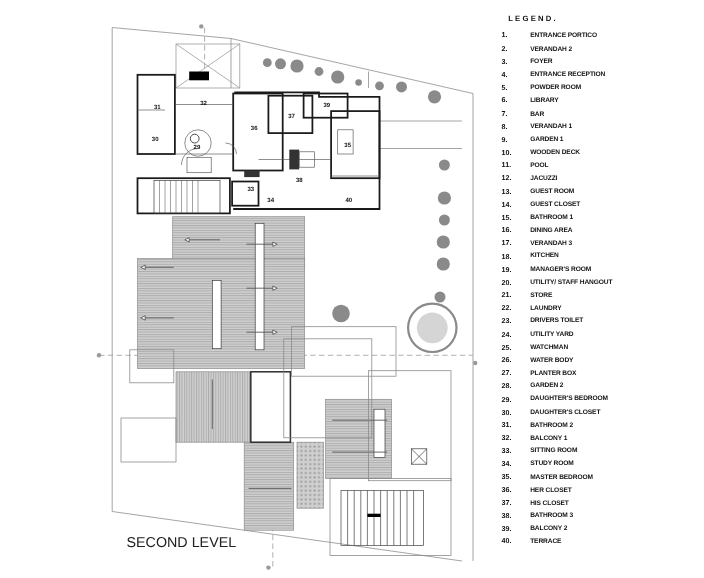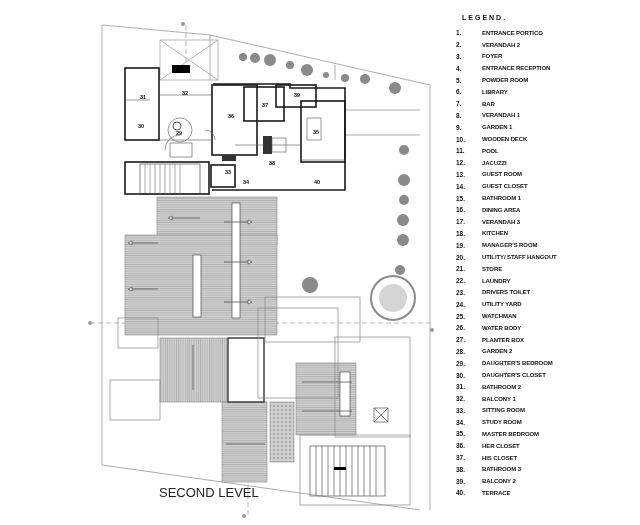--- a/index.html
+++ b/index.html
@@ -4,21 +4,21 @@
   <style>
     html, body { margin: 0; padding: 0; background: #ffffff; }
     body { width: 640px; height: 525px; position: relative; overflow: hidden; font-family: "Liberation Sans", sans-serif; }
     #plan { position: absolute; left: 0; top: 0; width: 640px; height: 525px; }
     .legend { position: absolute; left: 448px; top: 10px; width: 190px; font-family: "Liberation Sans", sans-serif; color: #111; }
     .legend-title { font-weight: bold; font-size: 7px; letter-spacing: 2px; margin: 4px 0 6px 14px; }
     .legend-list { list-style: none; margin: 0; padding: 0; }
     .legend-item { display: flex; height: 11.8px; align-items: center; font-size: 6px; font-weight: bold; }
     .legend-num { width: 20px; text-align: left; padding-left: 8px; font-size: 6.5px; }
     .legend-label { padding-left: 6px; letter-spacing: -0.1px; }
-    .level-title { position: absolute; left: 115px; top: 485px; font-size: 13px; color: #222; font-family: "Liberation Sans", sans-serif; margin-left: 44px; }
+    .level-title { position: absolute; left: 115px; top: 485px; font-size: 13px; color: #222; font-family: "Liberation Sans", sans-serif; }
     .room-num { font-size: 5.5px; font-weight: bold; fill: #111; font-family: "Liberation Sans", sans-serif; }
   </style>
 </head>
 <body>
 
 <svg id="plan" viewBox="0 0 640 525" xmlns="http://www.w3.org/2000/svg">
   <defs>
     <pattern id="deckH" width="4" height="2.2" patternUnits="userSpaceOnUse">
       <rect width="4" height="2.2" fill="#d0d0d0"></rect>
       <line x1="0" y1="0.5" x2="4" y2="0.5" stroke="#9a9a9a" stroke-width="0.6"></line>

